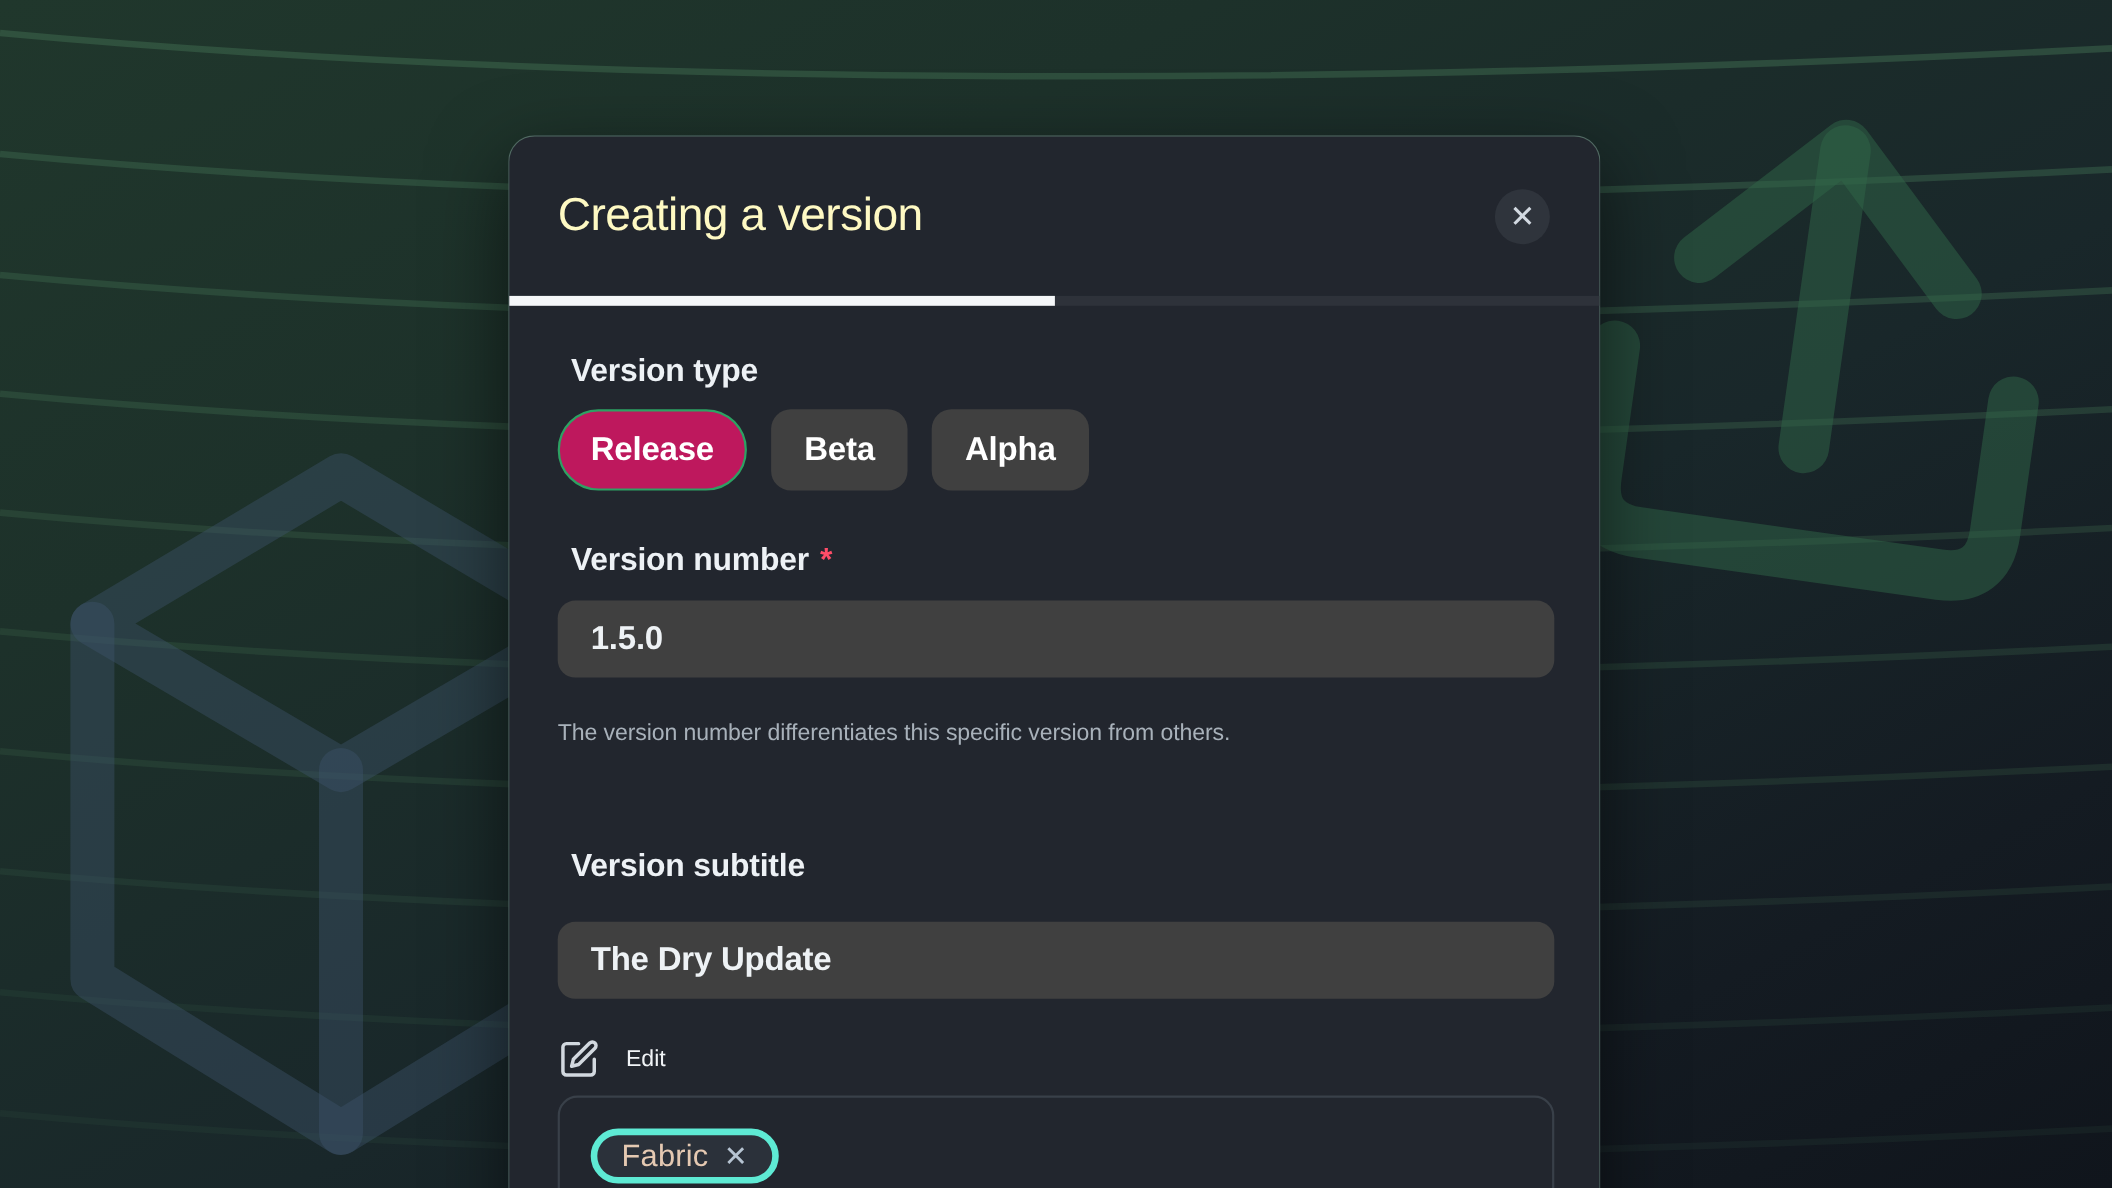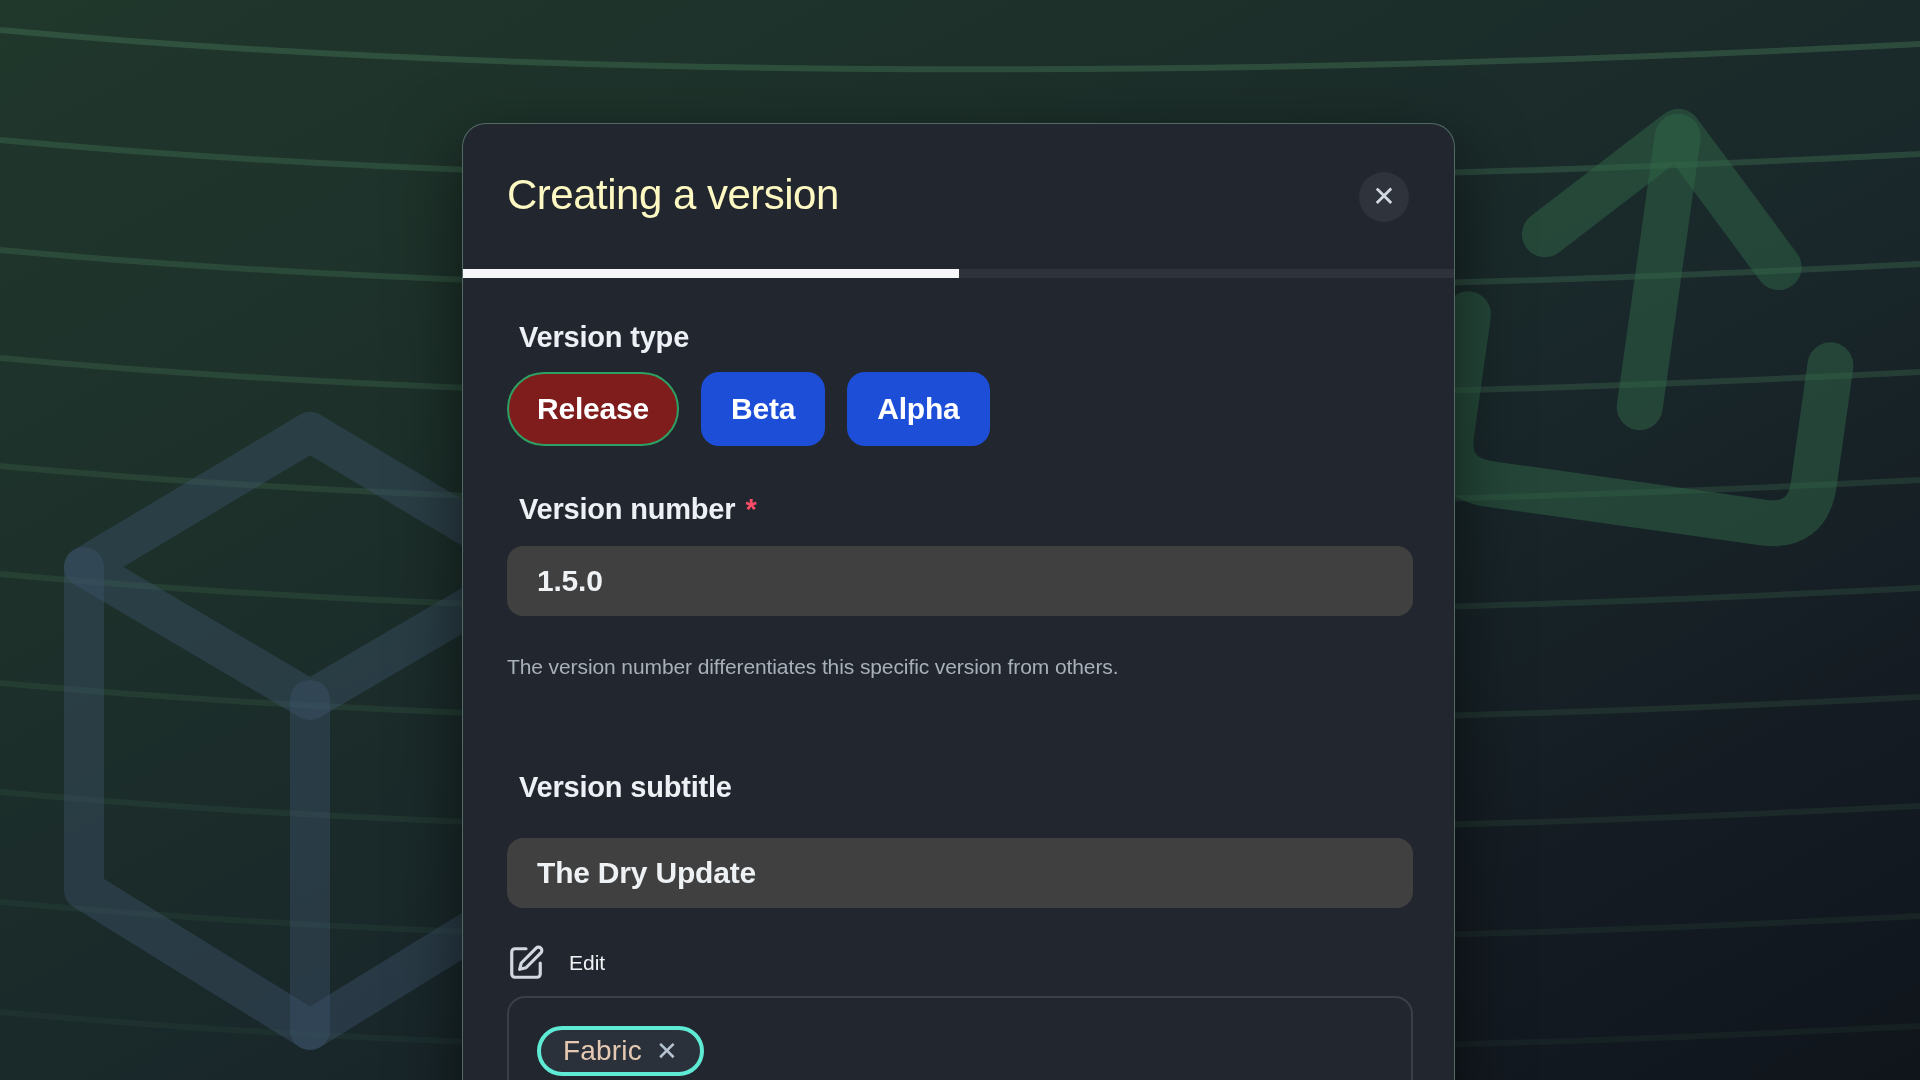--- a/index.html
+++ b/index.html
@@ -55,25 +55,25 @@
   .required-star { color: #ff4d68; margin-left: 10px; font-weight: 700; }
   .pills {
     position: absolute; left: 44px; top: 248px;
     display: flex; gap: 22px;
   }
   .pill {
     height: 74px; display: flex; align-items: center;
     padding: 0 30px; border: none; cursor: pointer;
     font-size: 30px; font-weight: 700; color: #ffffff;
     font-family: "Liberation Sans", sans-serif;
-    background: #1d4ed8; border-radius: 18px;
+    background: #404040; border-radius: 18px;
     letter-spacing: -0.2px;
   }
   .pill.selected {
-    background: #7f1d1d;
+    background: #be185d;
     border: 2px solid #2da163;
     border-radius: 999px;
     padding: 0 28px;
   }
   .text-input {
     position: absolute; left: 44px;
     width: 906px; height: 70px;
     background: #404040; border: none; border-radius: 16px;
     padding: 0 30px;
     font-size: 30px; font-weight: 700; color: #eef2f5;
@@ -105,21 +105,21 @@
   .edit-btn svg { display: block; }
   .loaders-box {
     position: absolute; left: 44px; top: 872px;
     width: 906px; height: 260px;
     border: 2px solid #394049; border-radius: 18px;
     padding: 28px;
   }
   .chip {
     display: inline-flex; align-items: center; gap: 14px;
     height: 50px; padding: 0 22px;
-    background: #2b313a; border: 4px solid #5eead4;
+    background: #2b313a; border: 6px solid #5eead4;
     border-radius: 999px;
   }
   .chip-label { font-size: 28px; color: #e5c9b2; letter-spacing: 0.2px; }
   .chip-remove {
     background: none; border: none; cursor: pointer; padding: 0;
     font-size: 26px; line-height: 1; color: #b6c4d2;
     font-family: "Liberation Sans", sans-serif;
   }
 </style>
 </head>

